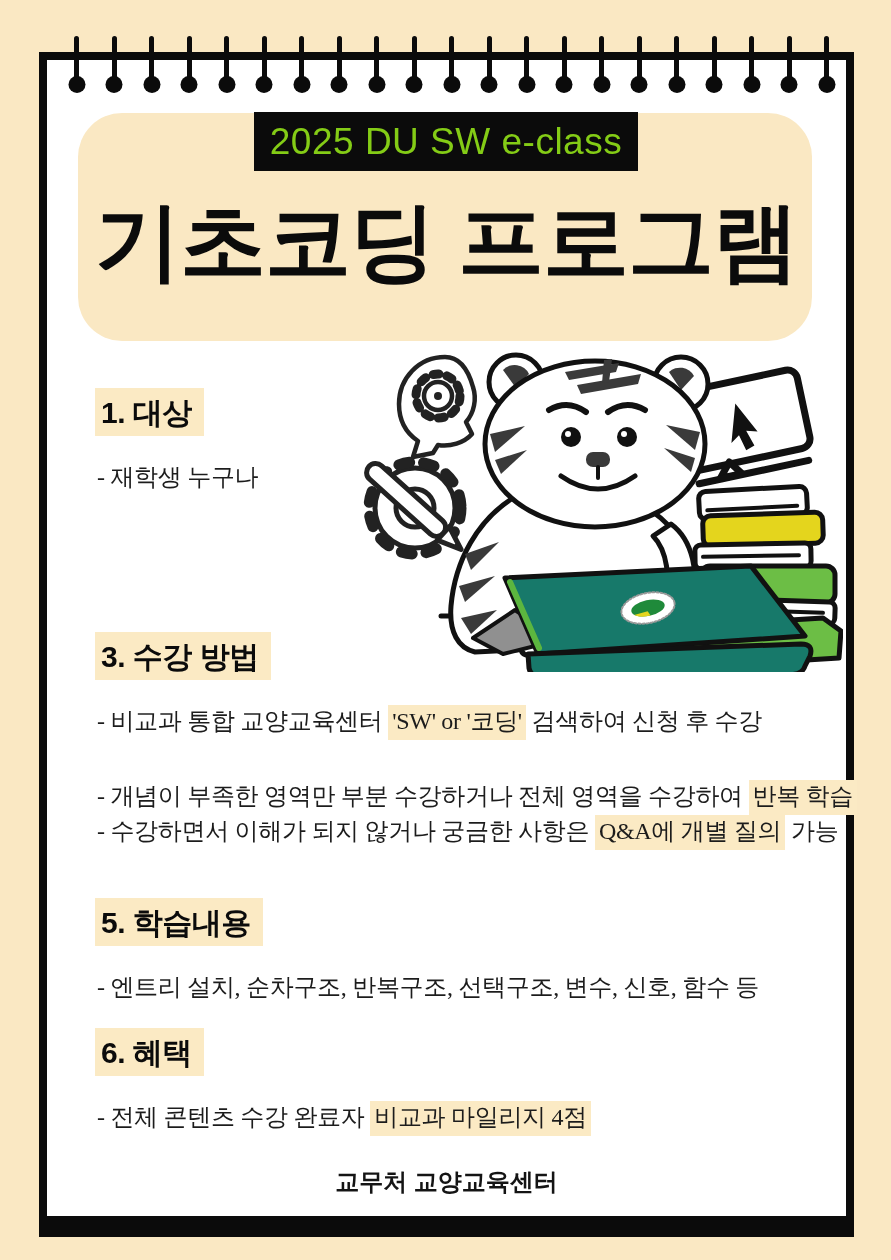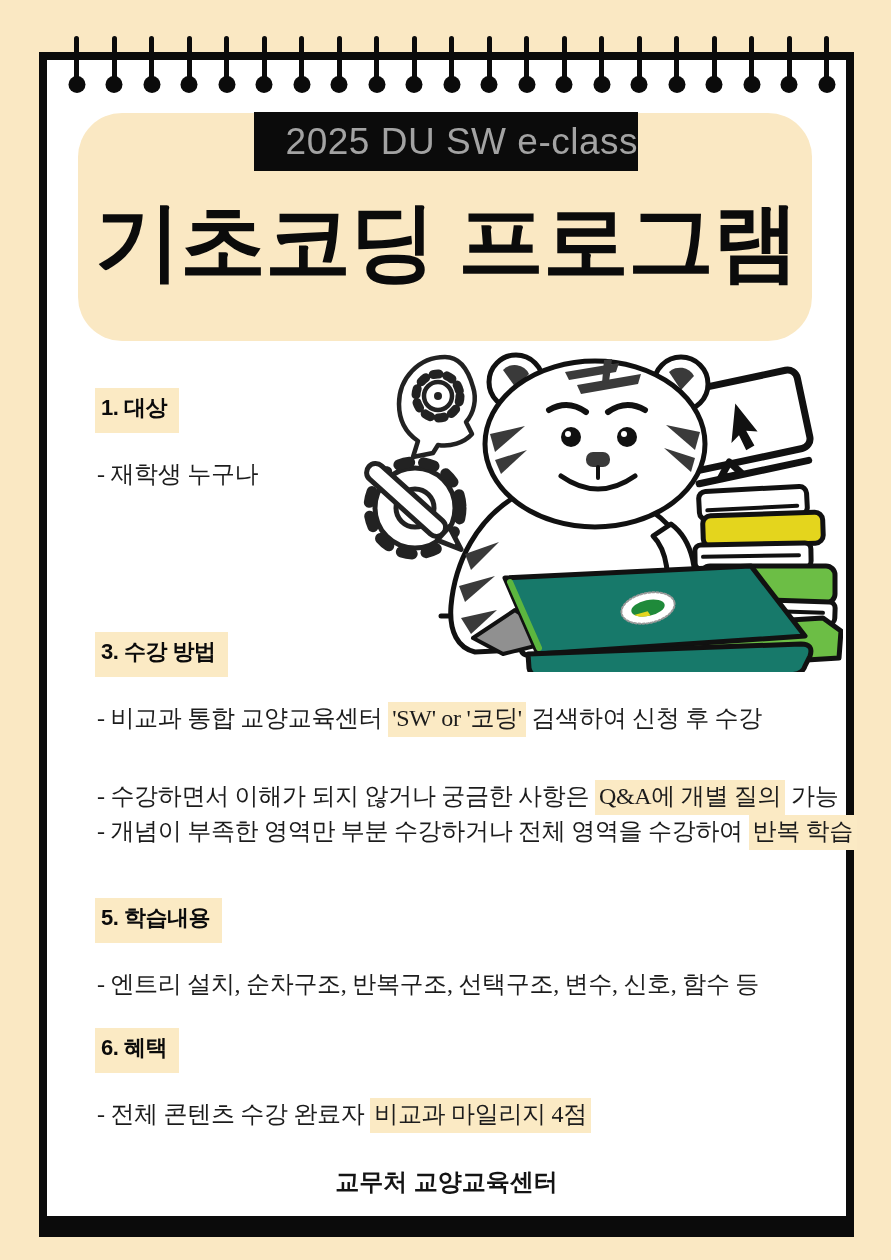--- a/index.html
+++ b/index.html
@@ -8,28 +8,28 @@
   
   .card{position:absolute;left:39px;top:52px;width:799px;height:1156px;background:#fff;
         border:8px solid #0b0b0b;border-bottom-width:21px;}
   
   .pins{position:absolute;left:74px;top:36px;width:762px;height:56px;}
   .pin{position:absolute;top:0;width:5px;height:46px;background:#0b0b0b;border-radius:3px;}
   .pin::after{content:"";position:absolute;left:50%;transform:translateX(-50%);bottom:-11px;
         width:17px;height:17px;border-radius:50%;background:#0b0b0b;}
   
   .title-box{position:absolute;left:31px;top:53px;width:734px;height:228px;border-radius:44px;background:#FAE8C3;}
-  .badge{position:absolute;left:207px;top:52px;width:384px;height:59px;background:#0b0b0b;color:#a3a3a3;
-        display:flex;align-items:center;justify-content:flex-end;font-size:37px;letter-spacing:.5px;}
+  .badge{position:absolute;left:207px;top:52px;width:384px;height:59px;background:#0b0b0b;color:#84cc16;
+        display:flex;align-items:center;justify-content:center;font-size:37px;letter-spacing:.5px;}
   .title{position:absolute;left:0;top:134px;width:100%;margin:0;text-align:center;
         font-size:86px;font-weight:800;letter-spacing:-1px;color:#0b0b0b;line-height:1.1;}
   
   .sec{position:absolute;left:48px;white-space:nowrap;}
-  .hd{display:inline-block;margin:0;background:#FBEAC4;padding:5px 12px 10px 6px;
-      font-size:22px;font-weight:800;letter-spacing:-0.5px;color:#0b0b0b;}
+  .hd{display:inline-block;margin:0;background:#FBEAC4;padding:5px 12px 2px 6px;
+      font-size:30px;font-weight:800;letter-spacing:-0.5px;color:#0b0b0b;}
   .ln{margin:24px 0 0 2px;font-size:24px;line-height:35px;letter-spacing:-0.3px;color:#1c1c1c;font-family:Liberation Serif, serif;}
   .ln + .ln{margin-top:0;}
   .hl{background:#FBEAC4;padding:3px 4px 6px;}
   .hl:empty{display:none;padding:0;}
   .s1{top:328px}.s2{top:448px}.s3{top:572px}.s4{top:695px}.s5{top:838px}.s6{top:968px}
   .footer{position:absolute;left:0;top:1106px;width:100%;text-align:center;
       font-size:24px;font-weight:600;color:#141414;}
   .illus{position:absolute;left:306px;top:288px;width:490px;height:324px;}
 </style>
 </head>
@@ -151,22 +151,22 @@
       <p class="ln"><span>- 재학생 누구나</span><span></span></p>
     </section>
 
 
     <section class="sec s3">
       <h2 class="hd">3. 수강 방법</h2>
       <p class="ln"><span>- 비교과 통합 교양교육센터 </span><span class="hl">'SW' or '코딩'</span><span> 검색하여 신청 후 수강</span></p>
     </section>
 
     <section class="sec s4">
+      <p class="ln"><span>- 개념이 부족한 영역만 부분 수강하거나 전체 영역을 수강하여 </span><span class="hl">반복 학습</span><span></span></p>
       <p class="ln"><span>- 수강하면서 이해가 되지 않거나 궁금한 사항은 </span><span class="hl">Q&amp;A에 개별 질의</span><span> 가능</span></p>
-      <p class="ln"><span>- 개념이 부족한 영역만 부분 수강하거나 전체 영역을 수강하여 </span><span class="hl">반복 학습</span><span></span></p>
     </section>
 
     <section class="sec s5">
       <h2 class="hd">5. 학습내용</h2>
       <p class="ln"><span>- 엔트리 설치, 순차구조, 반복구조, 선택구조, 변수, 신호, 함수 등</span><span></span></p>
     </section>
 
     <section class="sec s6">
       <h2 class="hd">6. 혜택</h2>
       <p class="ln"><span>- 전체 콘텐츠 수강 완료자 </span><span class="hl">비교과 마일리지 4점</span><span></span></p>

